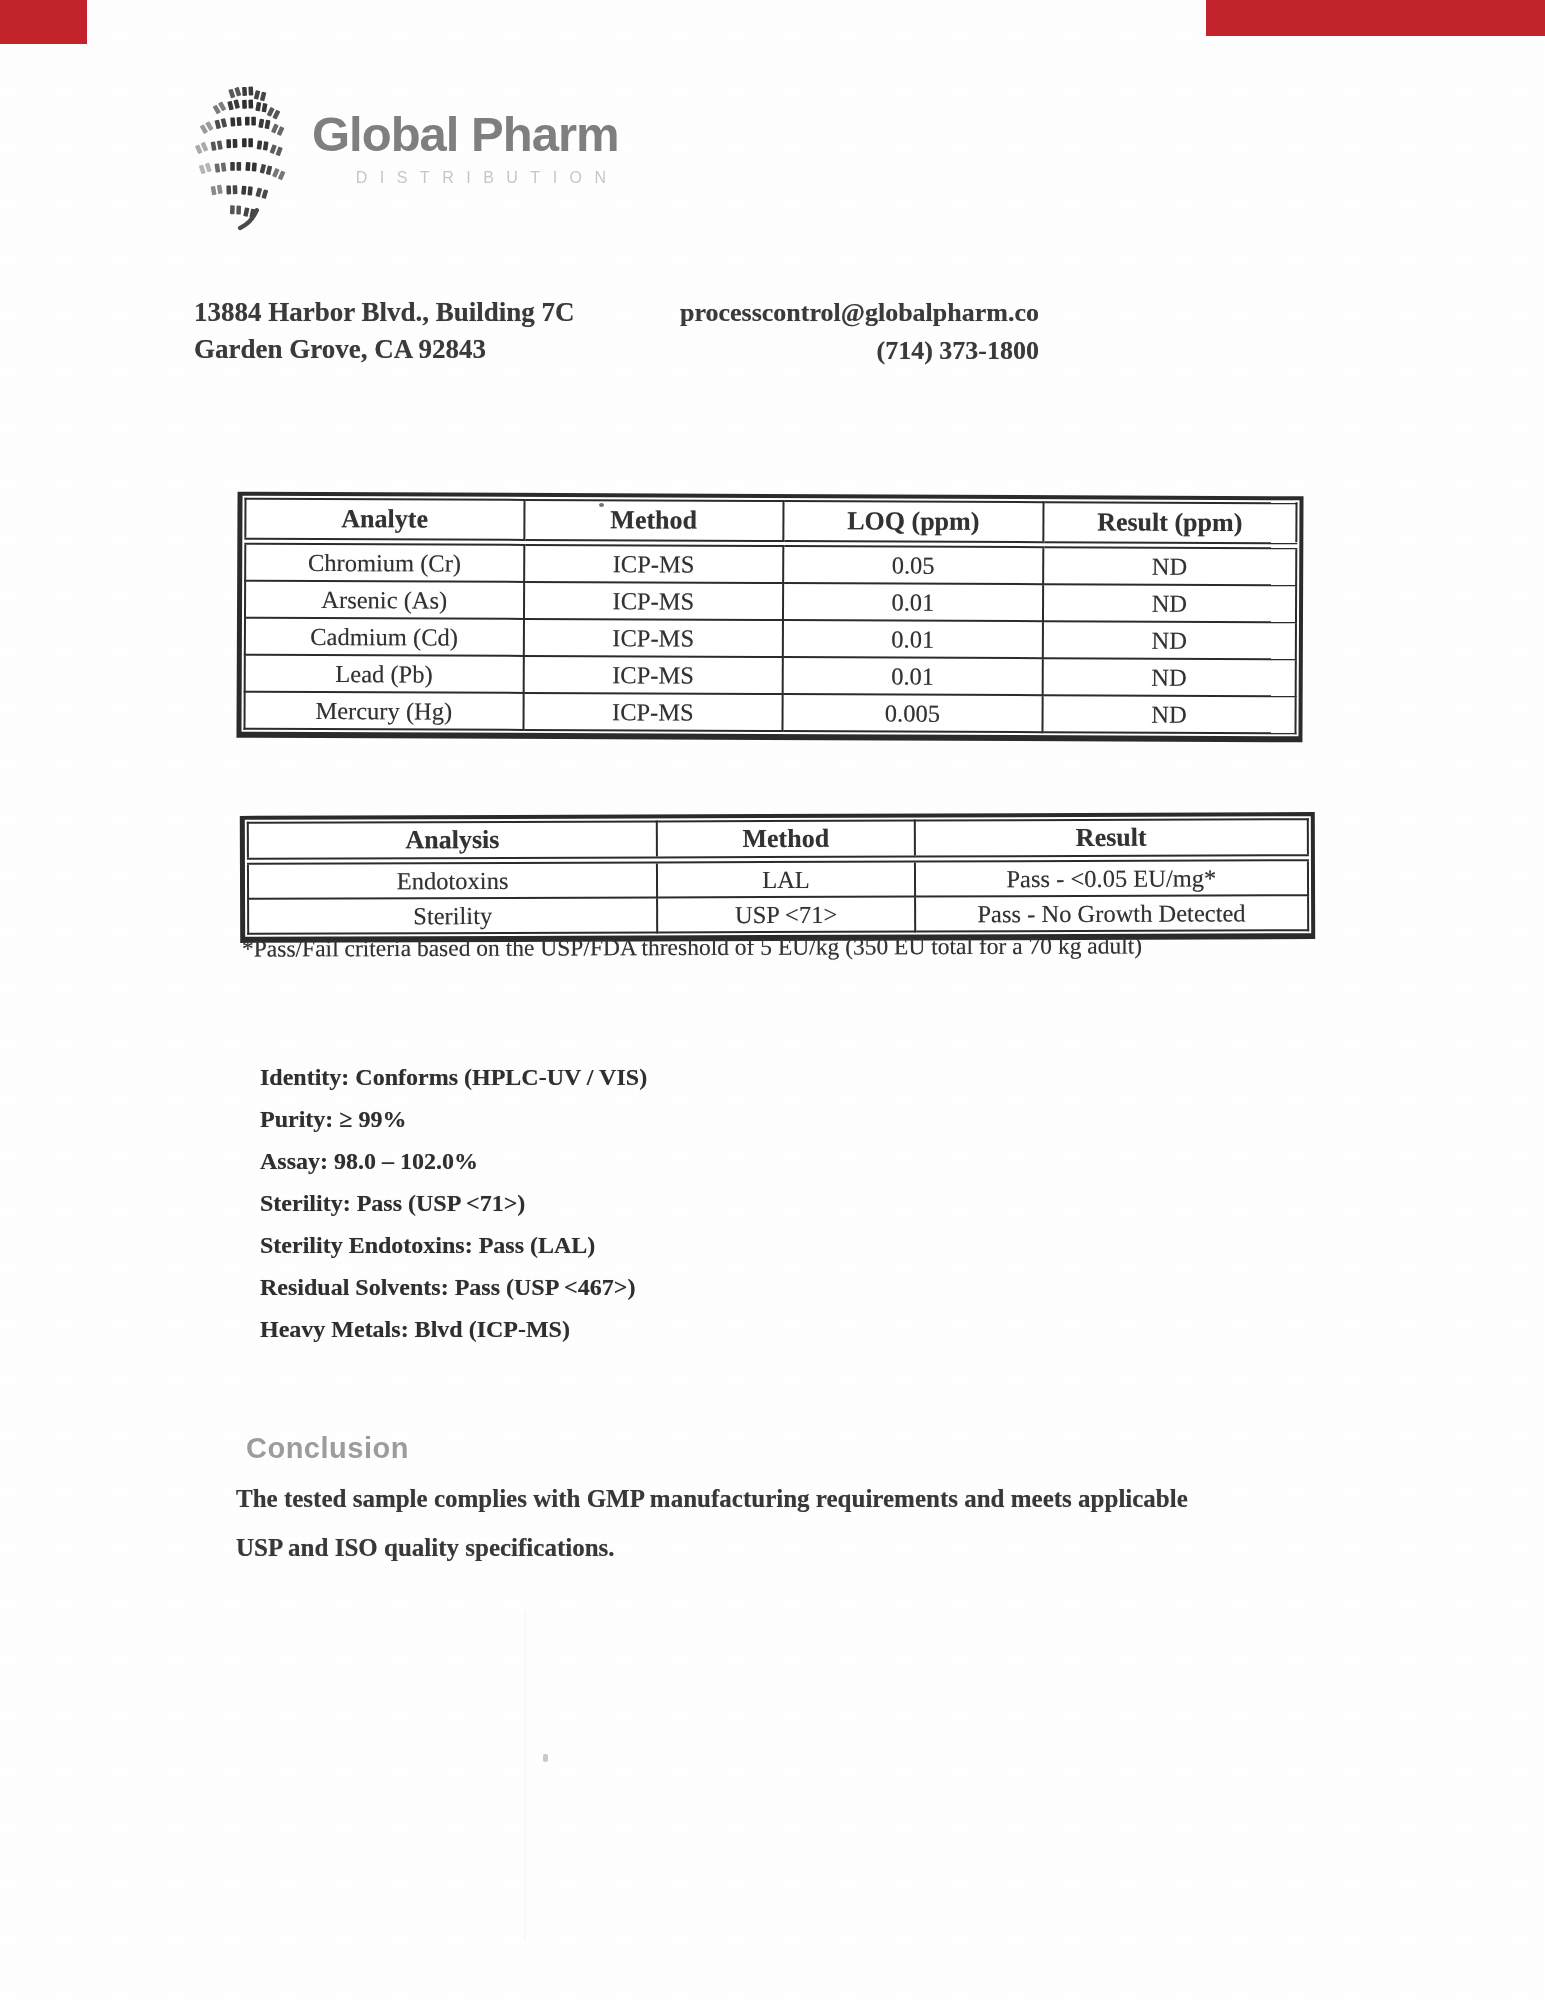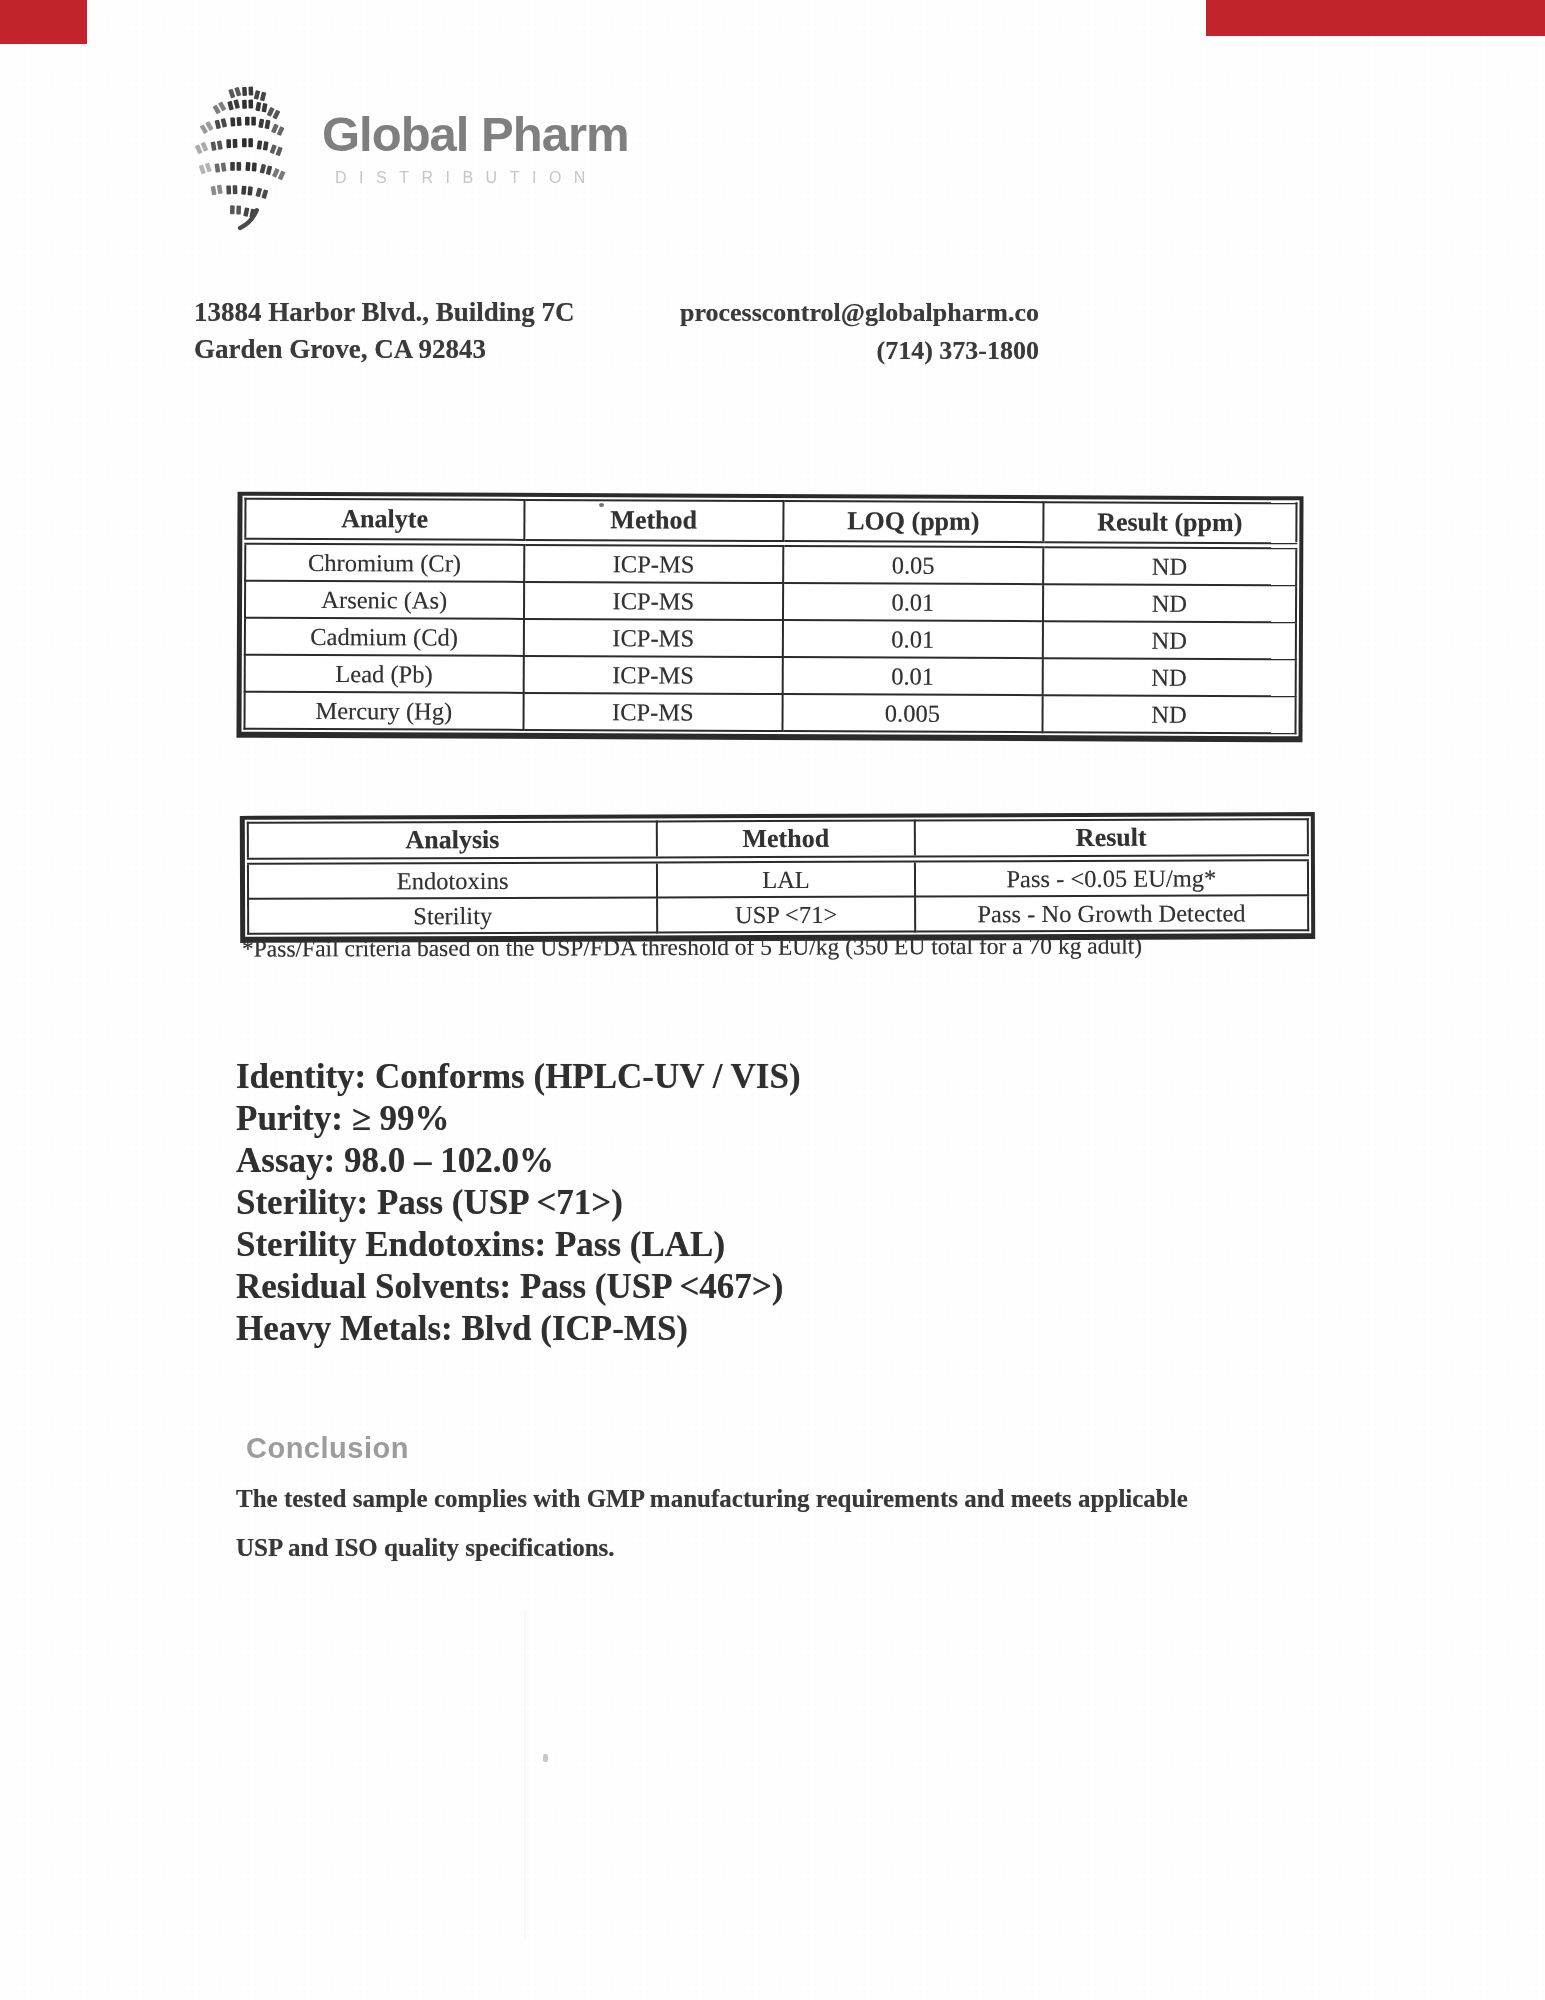--- a/index.html
+++ b/index.html
@@ -12,21 +12,21 @@
   }
   .abs{position:absolute;}
   .scan{text-shadow:0 0 .7px rgba(55,55,55,.5);}
 
   
   .red-tl{left:0;top:0;width:87px;height:44px;background:var(--scan-red,#c3242b);}
   .red-tr{left:1206px;top:0;width:339px;height:36px;background:var(--scan-red,#c3242b);}
 
   
   .logo-globe{left:183px;top:84px;width:128px;height:150px;filter:blur(.3px);}
-  .logo-text{left:322px;top:106px;font-family:"Liberation Sans",sans-serif;filter:blur(.35px);}
+  .logo-text{left:312px;top:106px;font-family:"Liberation Sans",sans-serif;filter:blur(.35px);text-align:right;}
   .logo-name{font-size:49px;font-weight:700;letter-spacing:-1px;color:var(--logo-gray,#7f7f7f);}
   .logo-tagline{margin:7px 0 0 13px;font-size:16px;font-weight:400;letter-spacing:12.5px;color:var(--tagline-gray,#c6c6c6);}
 
   
   .addr{left:194px;top:294px;font-size:27px;line-height:37px;font-weight:600;color:#3a3a3a;}
   .contact{right:506px;top:294px;font-size:26px;line-height:38px;font-weight:600;color:#3a3a3a;text-align:right;}
 
   
   .tblwrap{background:#fff;border:4px solid var(--table-line,#2b2b2b);
            border-left-width:5px;border-bottom-width:6px;padding:2px;}
@@ -43,21 +43,21 @@
   #metals-table th:nth-child(3),#metals-table td:nth-child(3){width:24.7%;}
   #metals-table th:nth-child(4),#metals-table td:nth-child(4){width:24.1%;}
   #analysis-table th:nth-child(1),#analysis-table td:nth-child(1){width:38.6%;}
   #analysis-table th:nth-child(2),#analysis-table td:nth-child(2){width:24.3%;}
   #analysis-table th:nth-child(3),#analysis-table td:nth-child(3){width:37.1%;}
 
   .footnote{left:242px;top:934px;font-size:23.5px;font-weight:500;color:#333;transform:rotate(-.2deg);}
 
   
   .specs{left:236px;top:1056px;}
-  .spec-line{font-size:35px;line-height:42px;font-weight:600;color:#2f2f2f;}
+  .spec-line{font-size:24px;line-height:42px;font-weight:600;color:#2f2f2f;margin-left:24px;}
 
   
   .concl-h{left:234px;top:1432px;font-family:"Liberation Sans",sans-serif;
            font-size:29px;font-weight:700;color:var(--heading-gray,#9c9c9c);letter-spacing:.5px;margin-left:12px;}
   .concl-b{left:236px;top:1474px;}
   .concl-line{font-size:25px;line-height:49px;font-weight:600;color:#383838;}
 
   
   .dot-method{left:599px;top:503px;width:5px;height:4px;background:#5a5a5a;border-radius:50%;opacity:.85;}
   .speck{left:543px;top:1754px;width:5px;height:8px;background:#c9c9c9;border-radius:2px;}

